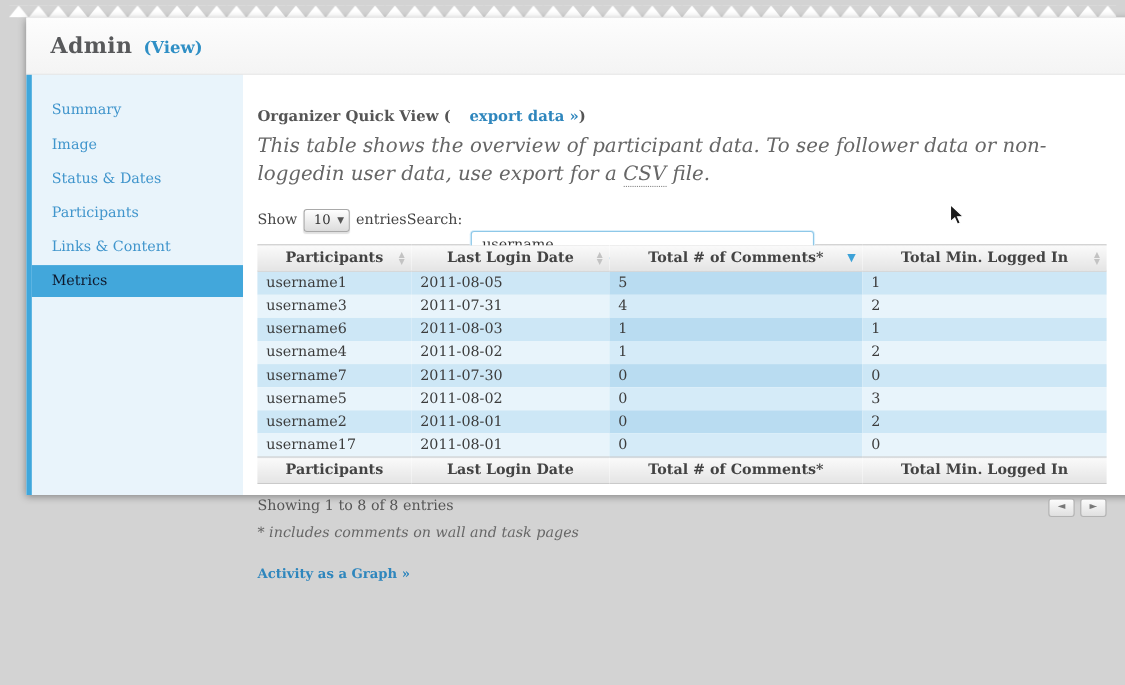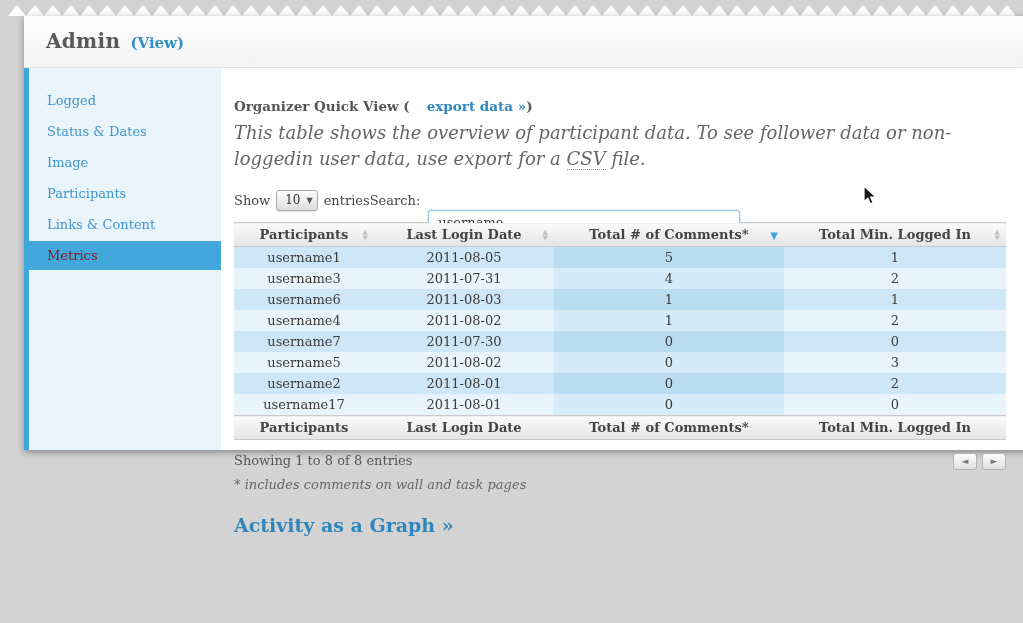--- a/index.html
+++ b/index.html
@@ -16,21 +16,21 @@
   .panel-header { height:52px; padding:13px 0 0 22px; background:linear-gradient(#fdfdfd,#f4f4f4);
                   border-bottom:1px solid #e2e2e2; }
   .panel-title { font-size:20px; font-weight:bold; color:#58595b; letter-spacing:.3px; }
   .view-link { font-size:15px; font-weight:bold; color:#2f8fc5; text-decoration:none; margin-left:5px; cursor:pointer; }
 
   .panel-body { position:absolute; top:52px; left:0; right:0; bottom:0; display:flex; }
   .accent-strip { width:5px; background:#3fa7dc; flex:none; }
 
   .sidebar { width:192px; background:#e9f4fb; padding-top:18px; flex:none; }
   .side-item { padding:7px 10px 7px 18px; font-size:13px; color:#4095cc; cursor:pointer; margin-bottom:2px; }
-  .side-item.active { background:#42a7db; color:#7f1d1d; }
+  .side-item.active { background:#42a7db; color:#0f172a; }
 
   .content { flex:1; padding:30px 25px 0 13px; position:relative; background:#fff; }
 
   .section-title { font-size:13.5px; font-weight:bold; color:#555; }
   .section-title a { color:#2e86bd; text-decoration:none; cursor:pointer;margin-left:17px; }
 
   .desc { font-style:italic; color:#666; font-size:18px; line-height:1.45; margin:6px 0 0; max-width:762px; }
   .csv-abbr { border-bottom:1px dotted #888; }
 
   .controls { display:flex; align-items:center; margin-top:14px; height:28px;
@@ -45,42 +45,42 @@
   .search-box input { width:312px; height:25px; border:1px solid #8ec8e8; border-radius:3px; padding:2px 9px;
                       font-family:"DejaVu Serif", serif; font-size:13px; color:#333;
                       box-shadow:0 0 0 1px #d9eefa; outline:none;margin-top:45px; }
 
   table.data { width:772px; border-collapse:collapse; table-layout:fixed; margin-top:8px;
                font-size:13px; color:#3c3c3c; }
   table.data th { background:linear-gradient(#fafafa,#e4e4e4); border-top:1px solid #cacaca; border-bottom:1px solid #cacaca;
                   font-weight:bold; color:#434343; padding:4px 6px; text-align:center; position:relative; font-size:13px;
                   cursor:pointer; }
   table.data tfoot th { cursor:default; }
-  table.data td { padding:3px 8px; text-align:center; }
+  table.data td { padding:3px 8px; }
   td.participant-cell { text-align:left; padding-left:10px; }
   td.date-cell { text-align:left; padding-left:16px; }
   tr.odd td { background:#cde7f6; }
   tr.even td { background:#e8f4fb; }
   tr.odd td.sorted { background:#b9dcf1; }
   tr.even td.sorted { background:#d5ebf8; }
 
   .sorters { position:absolute; right:6px; top:50%; transform:translateY(-50%); display:flex; flex-direction:column;
              font-family:"DejaVu Sans", sans-serif; font-size:7px; line-height:6px; color:#c3c3c3; }
   .sort-active { position:absolute; right:6px; top:50%; transform:translateY(-50%);
                  font-family:"DejaVu Sans", sans-serif; font-size:10px; color:#3da2d8; }
 
   .meta-row { display:flex; justify-content:space-between; align-items:flex-start; width:772px; margin-top:13px; }
   .showing { color:#555; font-size:13px; }
   .pager { display:flex; gap:5px; }
   .pager-btn { width:24px; height:17px; border:1px solid #b3b3b3; border-radius:3px;
                background:linear-gradient(#fcfcfc,#e0e0e0); color:#777; font-size:9px; line-height:15px;
                text-align:center; cursor:pointer; font-family:"DejaVu Sans", sans-serif; }
 
   .footnote { font-style:italic; color:#666; font-size:13px; margin-top:7px; }
-  .graph-link { display:inline-block; margin-top:22px; font-weight:bold; font-size:19px; color:#2e86bd;
+  .graph-link { display:inline-block; margin-top:22px; font-weight:bold; font-size:12px; color:#2e86bd;
                 text-decoration:none; cursor:pointer; }
 
   .mouse-cursor { position:absolute; left:863px; top:185px; }
 </style>
 </head>
 <body>
 
 <div class="page">
 
   <svg class="zigzag" width="1007" height="11">
@@ -96,23 +96,23 @@
 
     <div class="panel-header">
       <span class="panel-title">Admin</span>
       <a class="view-link">(View)</a>
     </div>
 
     <div class="panel-body">
       <div class="accent-strip"></div>
 
       <nav class="sidebar">
-        <div class="side-item">Logged</div>
+        <div class="side-item">Summary</div>
+        <div class="side-item">Image</div>
         <div class="side-item">Status &amp; Dates</div>
-        <div class="side-item">Image</div>
         <div class="side-item">Participants</div>
         <div class="side-item">Links &amp; Content</div>
         <div class="side-item active">Metrics</div>
       </nav>
 
       <main class="content">
 
         <div class="section-title">
           <span>Organizer Quick View (</span><a>export data »</a><span>)</span>
         </div>

